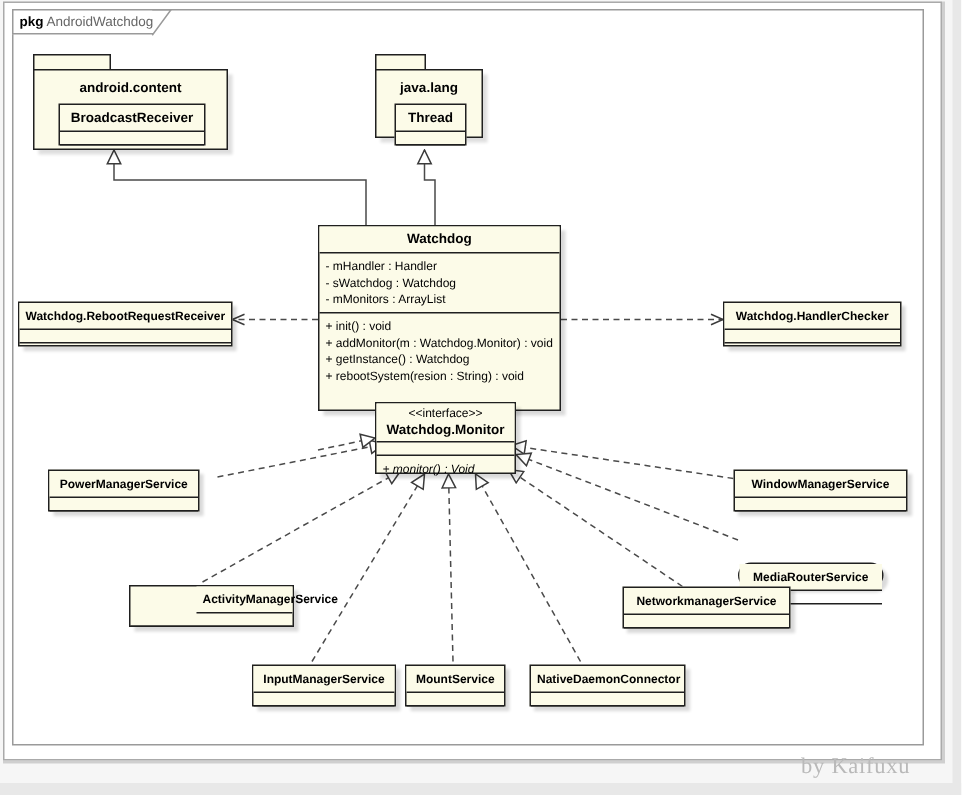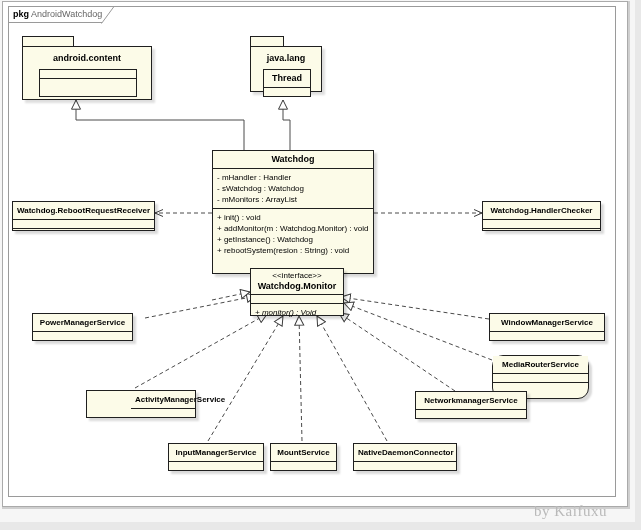--- a/index.html
+++ b/index.html
@@ -230,20 +230,21 @@
 
       <path d="M212,300 L250,292" stroke-dasharray="4,3" marker-end="url(#hollowtri)"></path>
     </g>
   </svg>
 
   <div class="pkg" style="left:22px; top:36px; width:130px; height:64px;">
     <div class="pkg-tab" style="width:52px;"></div>
     <div class="pkg-body" style="width:130px; height:54px;">
       <div class="pkg-title">android.content</div>
       <div class="cls" style="left:16px; top:22px; width:98px; height:28px; box-shadow:none;">
+        <div class="cls-name">BroadcastReceiver</div>
         <div class="cls-attrs empty"></div>
         <div class="cls-ops empty"></div>
       </div>
     </div>
   </div>
 
   <div class="pkg" style="left:250px; top:36px; width:72px; height:64px;">
     <div class="pkg-tab" style="width:34px;"></div>
     <div class="pkg-body" style="width:72px; height:46px;">
       <div class="pkg-title">java.lang</div>
@@ -298,21 +299,21 @@
     <div class="cls-attrs empty"></div>
     <div class="cls-ops empty"></div>
   </div>
 
   <div class="cls" style="left:489px; top:313px; width:116px; height:28px;">
     <div class="cls-name" style="font-size:8px;">WindowManagerService</div>
     <div class="cls-attrs empty"></div>
     <div class="cls-ops empty"></div>
   </div>
 
-  <div class="cls" style="left:492px; top:355px; width:97px; height:44px;border-radius:11px;">
+  <div class="cls" style="left:492px; top:375px; width:97px; height:17px;border-radius:11px;">
     <div class="cls-name" style="font-size:8px;">MediaRouterService</div>
     <div class="cls-attrs empty"></div>
     <div class="cls-ops empty"></div>
   </div>
 
   <div class="cls" style="left:86px; top:390px; width:110px; height:28px;">
     <div class="cls-name" style="font-size:8px;margin-left:44px;">ActivityManagerService</div>
     <div class="cls-attrs empty"></div>
     <div class="cls-ops empty"></div>
   </div>

